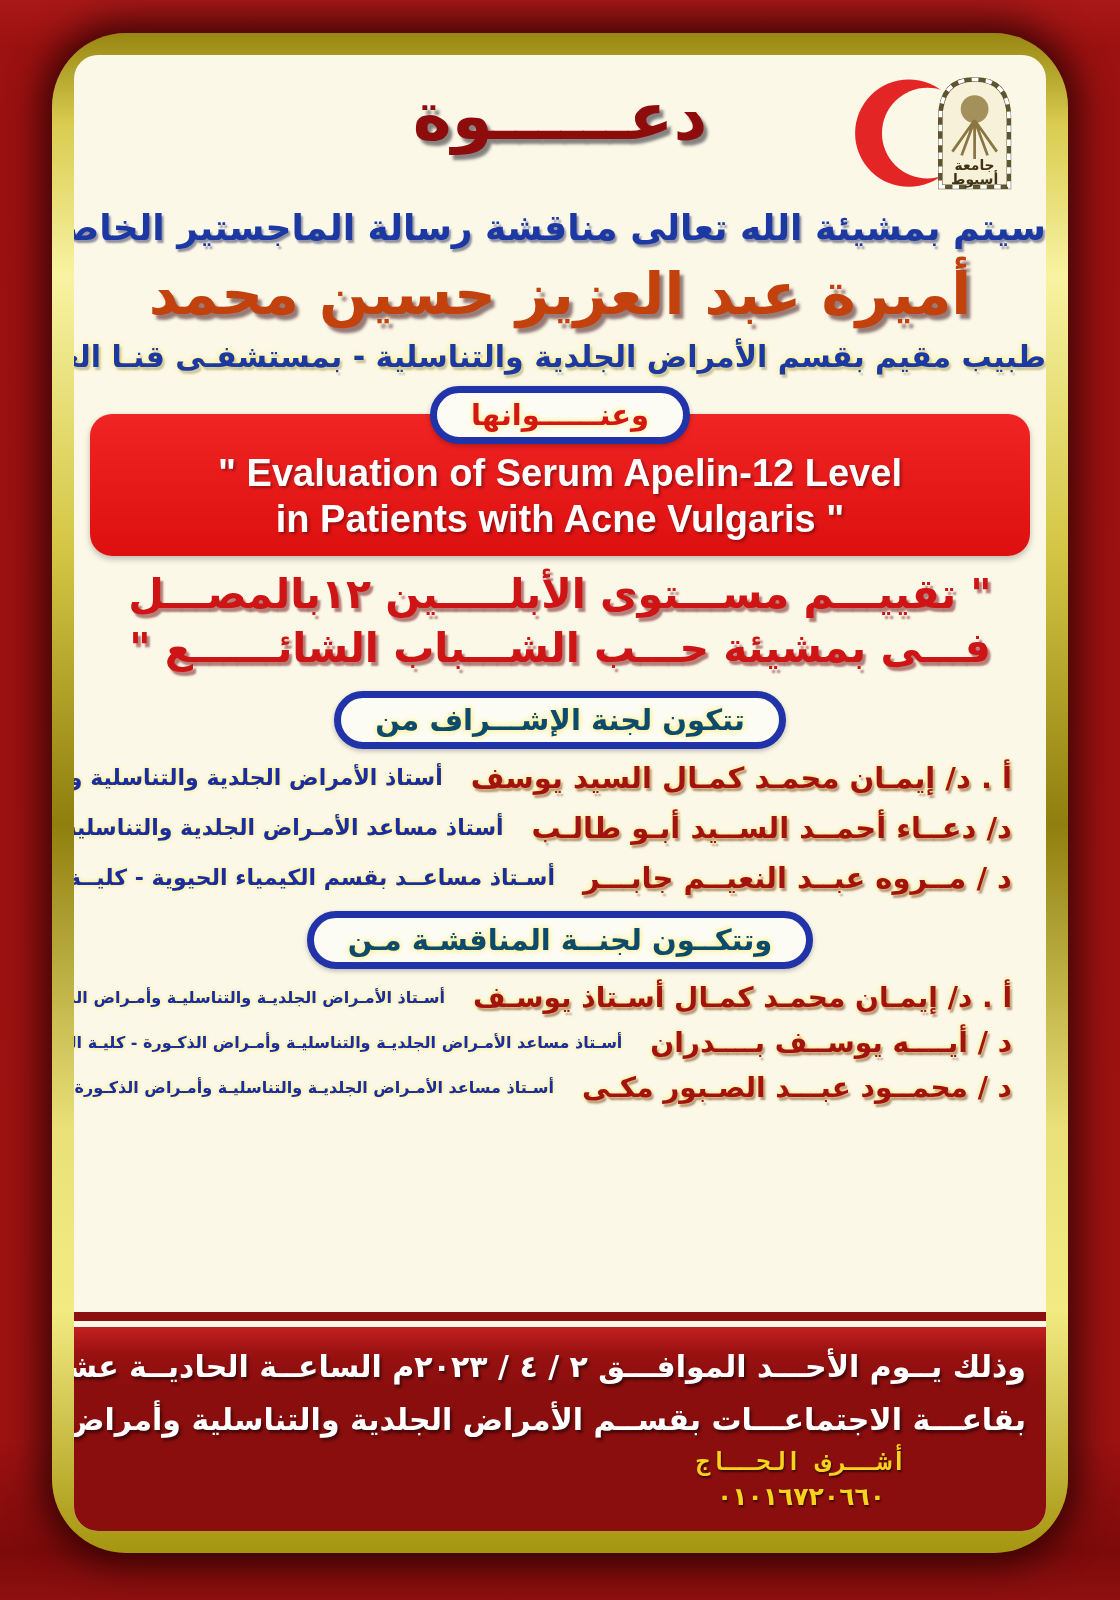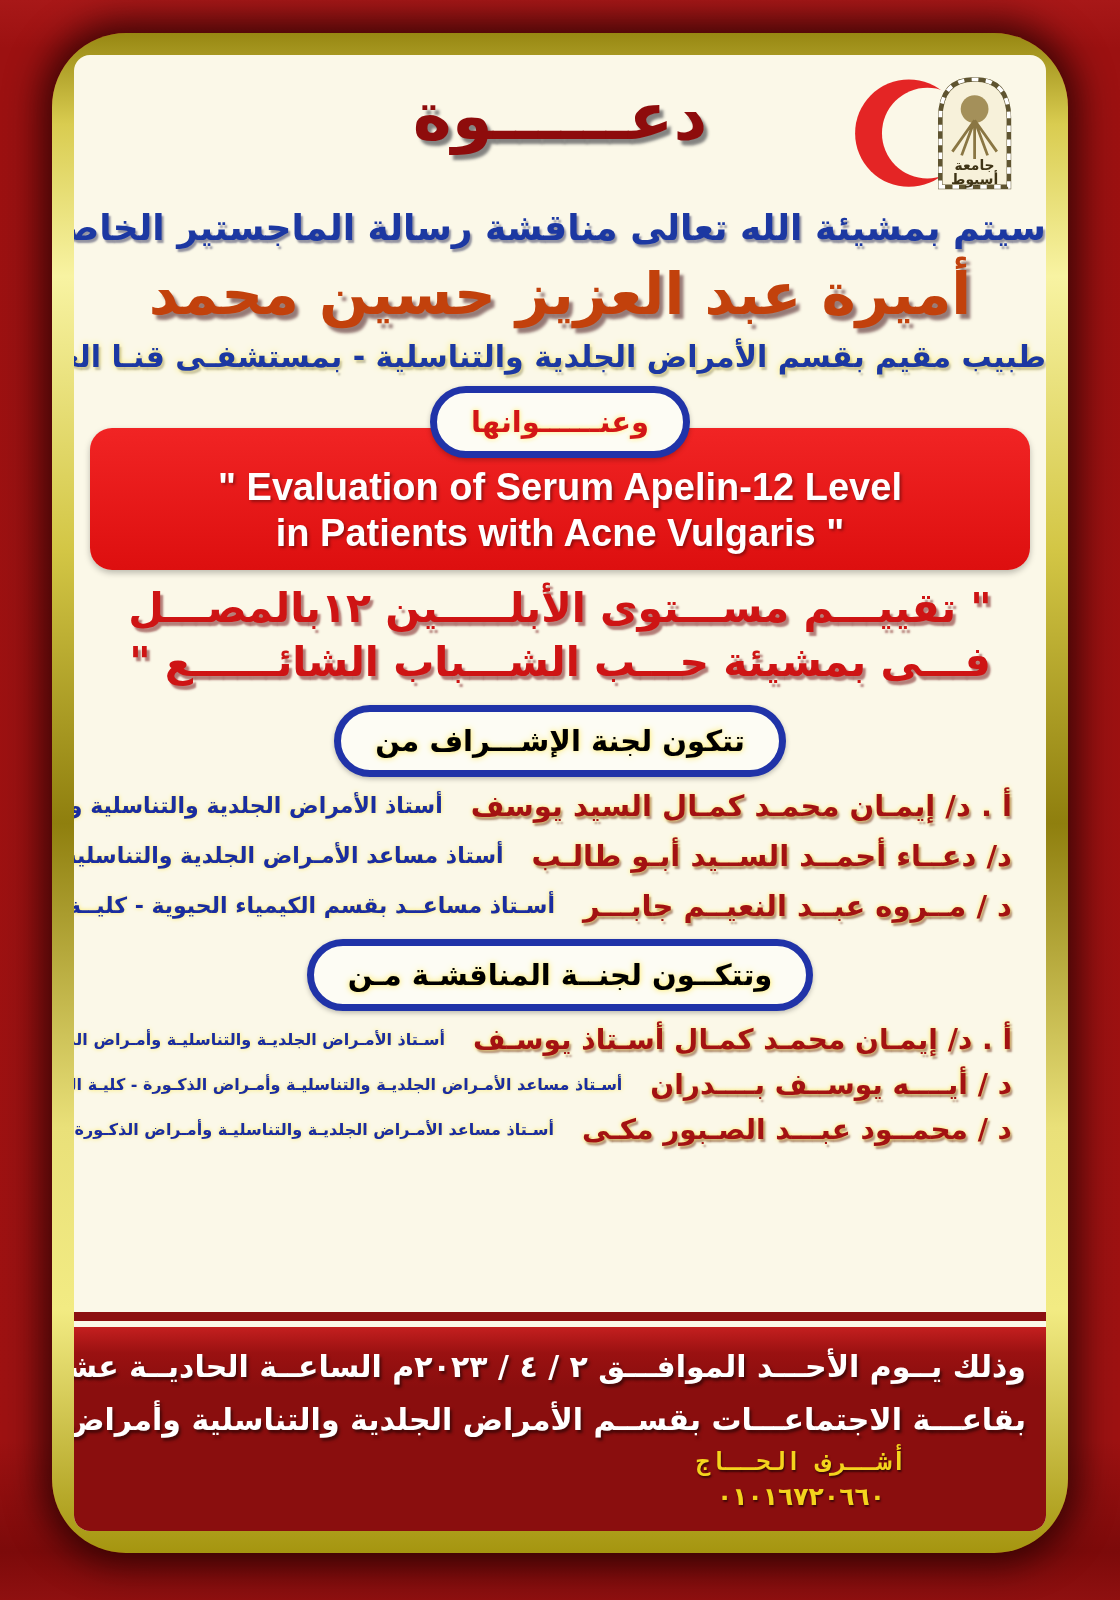--- a/index.html
+++ b/index.html
@@ -2,41 +2,41 @@
 <html lang="ar"><head>
 <meta charset="utf-8">
 <style>
   html,body{margin:0;padding:0;background:#6d0808;}
   .page{position:relative;width:1120px;height:1600px;margin:0 auto;overflow:hidden;
         background:linear-gradient(180deg,#a81818 0%,#9c1111 3%,#9e1212 90%,#7c0a0a 97%,#8f1010 100%);
         font-family:"DejaVu Sans",sans-serif;}
   .gold-frame{position:absolute;left:52px;right:52px;top:33px;bottom:47px;border-radius:74px;
         background:linear-gradient(180deg,#978712 0%,#d9cc50 6%,#f8f3a2 16%,#d3c645 34%,#8f7f0e 52%,#e9e079 72%,#f2eb83 84%,#a5950f 100%);
         box-shadow:0 0 34px 12px rgba(25,0,0,.72);}
-  .inner{position:absolute;inset:22px;border-radius:16px;background:#fbf8e8;overflow:hidden;
+  .inner{position:absolute;inset:22px;border-radius:24px;background:#fbf8e8;overflow:hidden;
         direction:rtl;text-align:center;}
   
   .hero{position:relative;height:142px;}
   .big-title{padding-top:26px;font-size:66px;font-weight:bold;color:#8e0c0c;
         text-shadow:4px 5px 3px rgba(110,110,110,.85);line-height:1.1;}
   .logo{position:absolute;top:14px;right:26px;width:176px;height:132px;}
   .intro{margin-top:10px;font-size:36px;font-weight:bold;color:#1c38a2;white-space:nowrap;
         text-shadow:2px 3px 2px rgba(120,120,140,.8);}
   .cand-name{margin-top:10px;font-size:58px;font-weight:bold;color:#c2410c;white-space:nowrap;
         text-shadow:4px 5px 3px rgba(125,90,90,.8);line-height:1.25;}
   .cand-role{margin-top:8px;font-size:30px;font-weight:bold;color:#1c38a2;white-space:nowrap;
         text-shadow:0 0 6px #ffec6a,2px 3px 2px rgba(0,0,0,.25);}
   
   .badge{display:table;margin:0 auto;background:#fdfcf4;border:7px solid #2033a8;border-radius:50px;
-        padding:12px 34px;box-shadow:0 2px 5px rgba(0,0,0,.25);}
+        padding:5px 34px;box-shadow:0 2px 5px rgba(0,0,0,.25);}
   .badge span{font-size:29px;font-weight:bold;white-space:nowrap;}
   .badge-red{margin-top:12px;margin-bottom:-30px;position:relative;z-index:2;}
   .badge-red span{color:#d31616;text-shadow:0 0 5px #ffe95e,1px 2px 1px rgba(255,255,255,.9);}
   .badge-blue{margin-top:16px;margin-bottom:12px;}
-  .badge-blue span{color:#000000;text-shadow:0 0 6px #ffe95e,0 0 2px #fff7b0;}
+  .badge-blue span{color:#0c4a6e;text-shadow:0 0 6px #ffe95e,0 0 2px #fff7b0;}
   
   .banner{direction:ltr;margin:0 16px;background:linear-gradient(180deg,#f12424,#dd0f0f);
         border-radius:22px;padding:36px 8px 14px;box-shadow:0 3px 6px rgba(0,0,0,.25);}
   .banner div{color:#fff;font-family:"Liberation Sans",sans-serif;font-weight:bold;font-size:38px;
         line-height:1.22;text-shadow:2px 2px 3px rgba(0,0,0,.35);white-space:nowrap;}
   .ar-title{margin-top:12px;}
   .ar-title div{font-size:41px;font-weight:bold;color:#ce1414;white-space:nowrap;line-height:1.3;
         text-shadow:3px 4px 2px rgba(140,60,60,.65);}
   
   .rows{padding:0 34px;}

